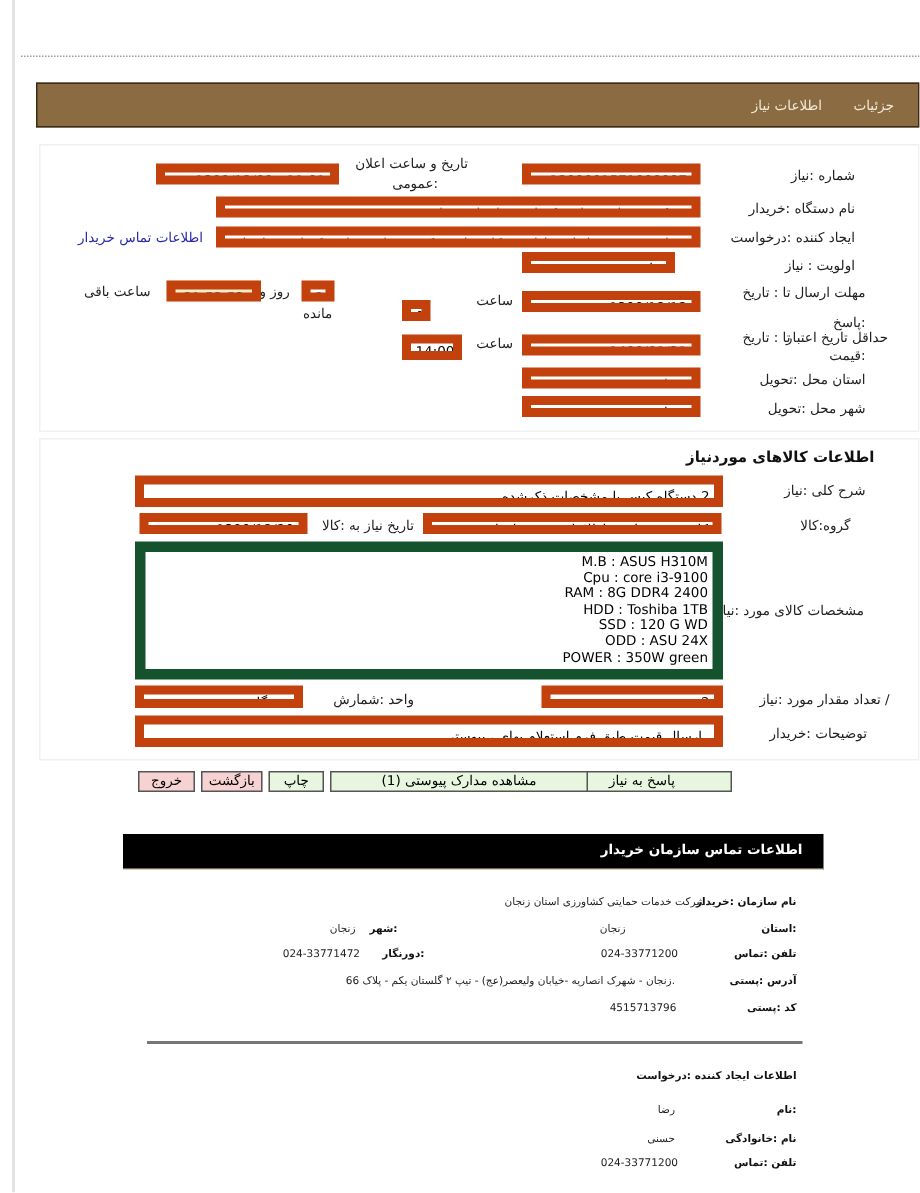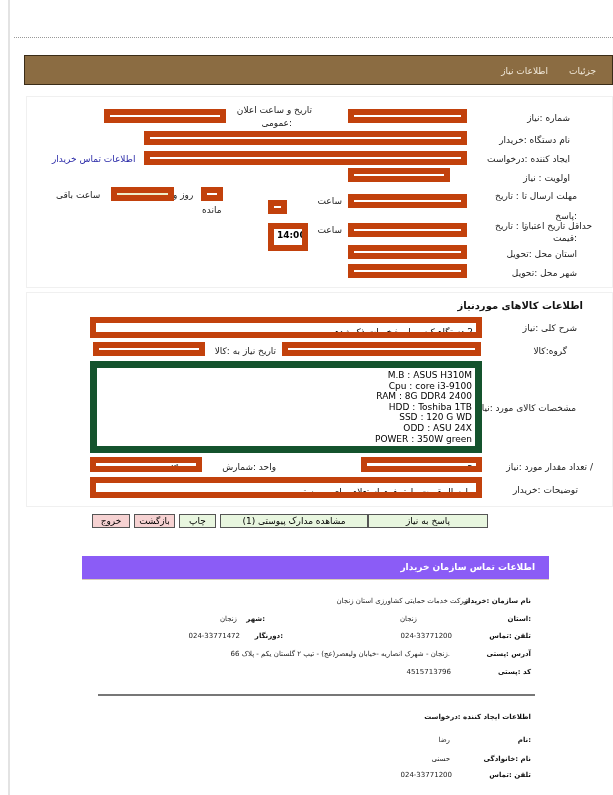--- a/index.html
+++ b/index.html
@@ -15,21 +15,21 @@
   .box { position: absolute; border: 6px solid #c2410c; background: #fff; font-size: 9px; line-height: 12px; padding: 0 3px; white-space: nowrap; overflow: hidden; }
   .box.ltr { direction: ltr; text-align: right; font-family: "DejaVu Sans", sans-serif; }
   .box.rtl { direction: rtl; text-align: right; }
   .countdown { background: #efedc9; text-align: center; direction: ltr; }
   .link { color: #2a2aa8; text-decoration: none; cursor: pointer; }
   .section-title { position: absolute; font-weight: bold; font-size: 10px; color: #111; }
   .specs { position: absolute; border: 7px solid #14532d; background: #fff; direction: ltr; text-align: right; font-size: 9px; line-height: 10.6px; padding: 2px 3px; }
   .btn { position: absolute; height: 14px; border: 1px solid #555; font-size: 9px; line-height: 12px; text-align: center; cursor: pointer; font-family: "DejaVu Sans", sans-serif; }
   .btn.green { background: #e8f6df; }
   .btn.red { background: #f6d2d2; }
-  .hdr2 { position: absolute; left: 82px; top: 556px; width: 467px; height: 24px; background: #8b5cf6; border-bottom: 1px solid #d9cdb8; color: #fff; font-size: 9px; font-weight: bold; }
+  .hdr2 { position: absolute; left: 82px; top: 556px; width: 467px; height: 24px; background: #000000; border-bottom: 1px solid #d9cdb8; color: #fff; font-size: 9px; font-weight: bold; }
   .hdr2 span { position: absolute; right: 14px; top: 6px; }
   .c-lbl { position: absolute; font-size: 7px; color: #111; font-weight: bold; white-space: nowrap; }
   .c-val { position: absolute; font-size: 7px; color: #222; white-space: nowrap; }
   .c-val.ltr { direction: ltr; }
   .hr { position: absolute; left: 98px; top: 694px; width: 437px; height: 2px; background: #777; }
 </style>
 </head>
 <body>
 
 <div class="left-rule"></div>
@@ -70,21 +70,21 @@
 <span class="lbl" style="left:173px; top:190px;">روز و</span>
 <span class="lbl" style="left:202px; top:205px;">مانده</span>
 <div class="box countdown" style="left:111px; top:187px; width:63px; height:14px;">21:52:53</div>
 <span class="lbl" style="left:56px; top:190px;">ساعت باقی</span>
 
 <span class="lbl" style="right:21px; top:221px;">حداقل تاریخ اعتبار</span>
 <span class="lbl" style="right:36px; top:233px;">:قیمت</span>
 <span class="lbl" style="right:86px; top:221px;">تا : تاریخ</span>
 <div class="box ltr" style="left:348px; top:223px; width:119px; height:14px;">1400/01/31</div>
 <span class="lbl" style="right:271px; top:225px;">ساعت</span>
-<div class="box ltr" style="left:268px; top:223px; width:40px; height:28px;font-weight:bold;">14:00</div>
+<div class="box ltr" style="left:268px; top:223px; width:40px; height:17px;">14:00</div>
 
 <span class="lbl" style="right:36px; top:249px;">استان محل :تحویل</span>
 <div class="box rtl" style="left:348px; top:245px; width:119px; height:14px;">زنجان</div>
 
 <span class="lbl" style="right:36px; top:268px;">شهر محل :تحویل</span>
 <div class="box rtl" style="left:348px; top:264px; width:119px; height:14px;">زنجان</div>
 
 <div class="panel" style="left:26px; top:292px; width:587px; height:215px;"></div>
 
 <span class="section-title" style="right:30px; top:300px;">اطلاعات کالاهای موردنیاز</span>
@@ -110,21 +110,21 @@
 
 <span class="lbl" style="right:20px; top:462px;">/ تعداد مقدار مورد :نیاز</span>
 <div class="box ltr" style="left:361px; top:457px; width:121px; height:15px;">2</div>
 <span class="lbl" style="right:337px; top:462px;">واحد :شمارش</span>
 <div class="box rtl" style="left:90px; top:457px; width:112px; height:15px;">دستگاه</div>
 
 <span class="lbl" style="right:35px; top:485px;">توضیحات :خریدار</span>
 <div class="box rtl" style="left:90px; top:477px; width:392px; height:21px; line-height:19px; padding-right:8px;">ارسال قیمت طبق فرم استعلام بهای ، پیوستی</div>
 
 <div class="btn green" style="left:368px; top:514px; width:120px;">پاسخ به نیاز</div>
-<div class="btn green" style="left:220px; top:514px; width:148px;">مشاهده مدارک پیوستی (1)</div>
+<div class="btn green" style="left:220px; top:514px; width:172px;">مشاهده مدارک پیوستی (1)</div>
 <div class="btn green" style="left:179px; top:514px; width:37px;">چاپ</div>
 <div class="btn red" style="left:134px; top:514px; width:41px;">بازگشت</div>
 <div class="btn red" style="left:92px; top:514px; width:38px;">خروج</div>
 
 <div class="hdr2">
   <span>اطلاعات تماس سازمان خریدار</span>
 </div>
 
 <span class="c-lbl" style="right:82px; top:597px;">نام سازمان :خریدار</span>
 <span class="c-val" style="right:143px; top:597px;">شرکت خدمات حمایتی کشاورزی استان زنجان</span>

